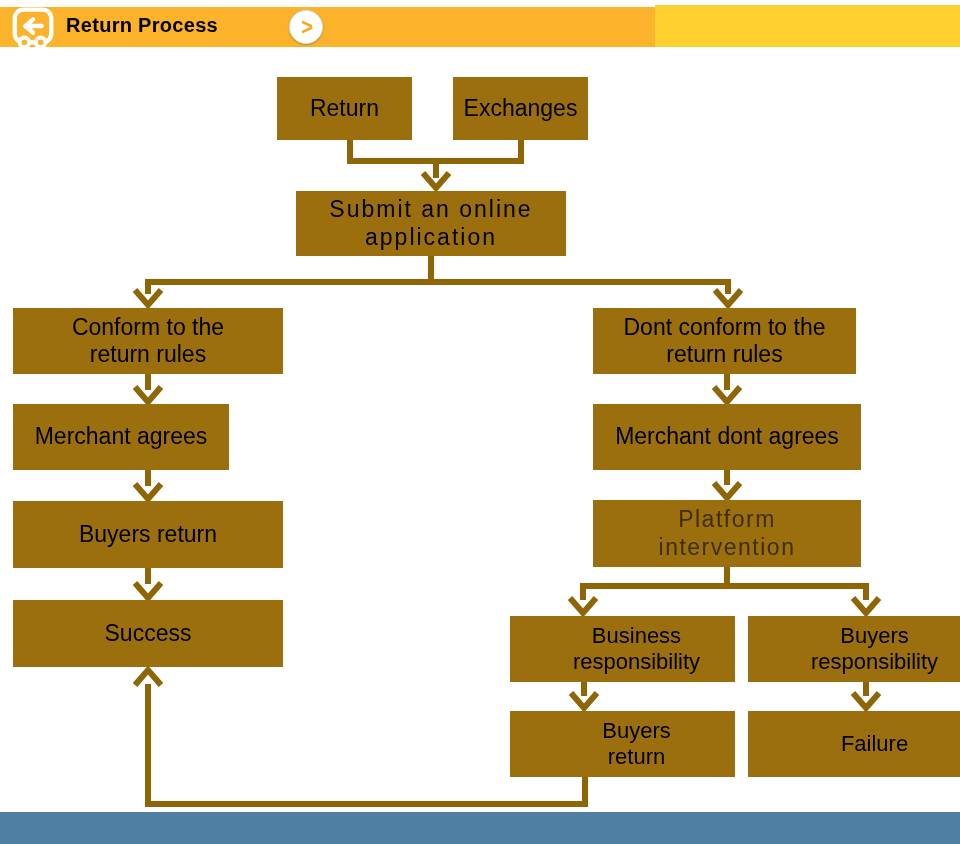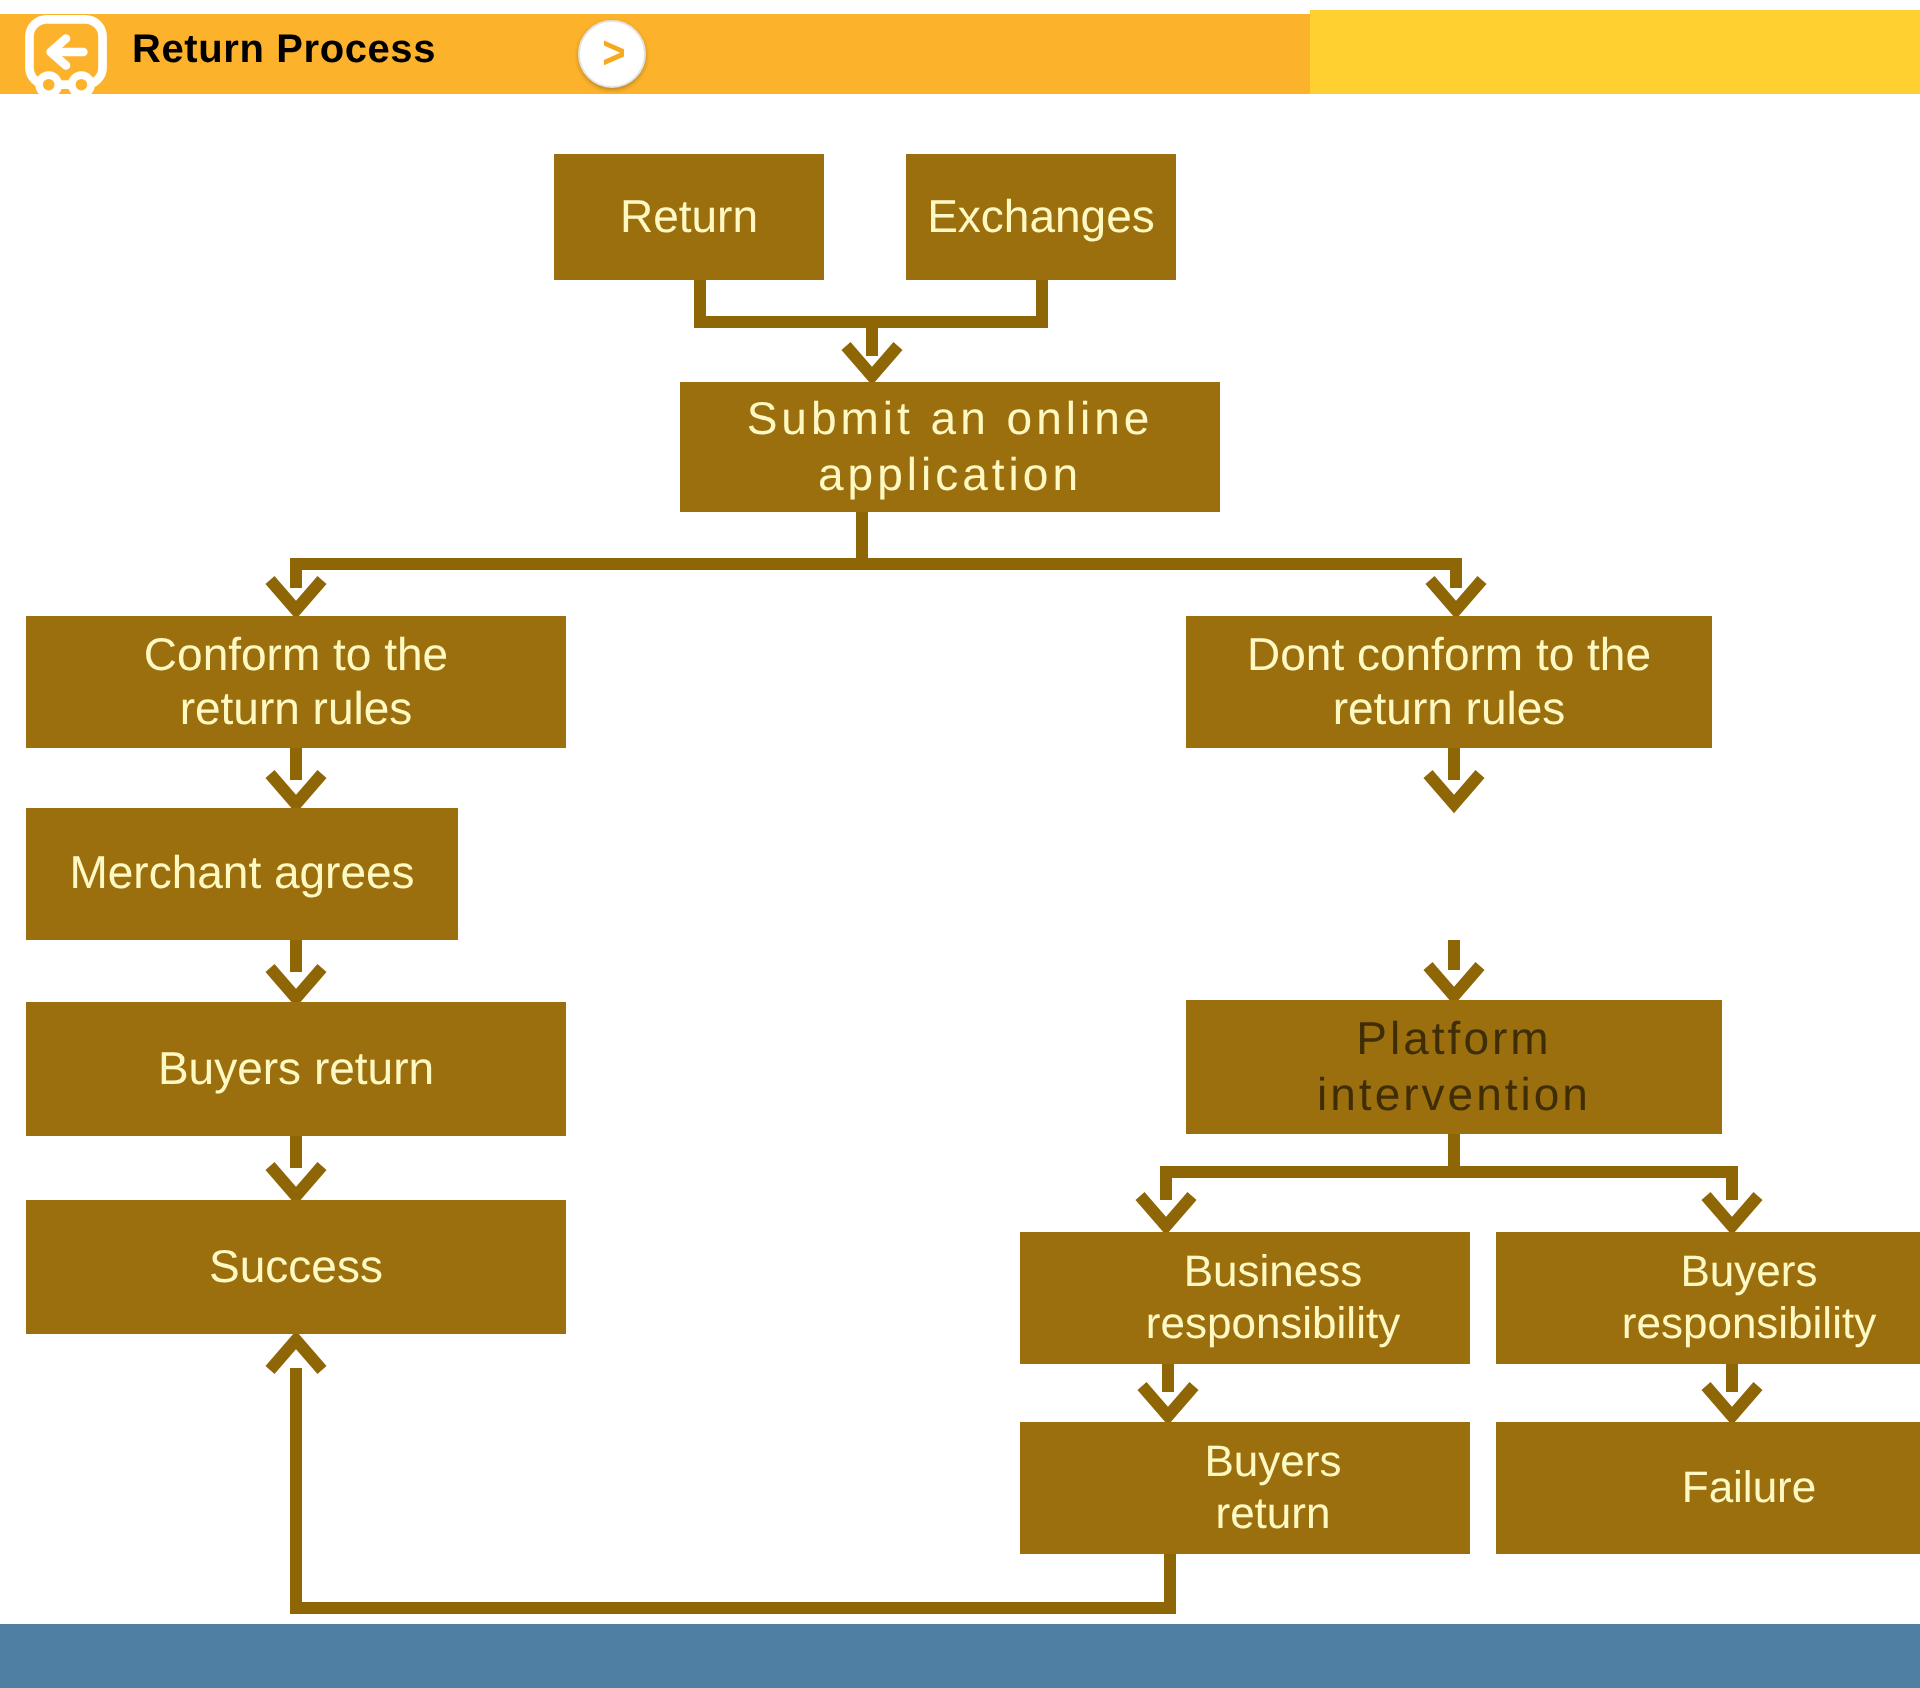--- a/index.html
+++ b/index.html
@@ -12,25 +12,25 @@
   .hdr-icon{position:absolute;left:8px;top:1px;width:50px;height:50px;}
   .hdr-title{position:absolute;left:66px;top:14px;font-size:20px;font-weight:bold;
              color:#000000;letter-spacing:.3px;}
   .hdr-circle{position:absolute;left:289px;top:10px;width:32px;height:32px;border-radius:50%;
               background:#fff;border:1px solid #e3e3e3;box-shadow:0 1px 2px rgba(0,0,0,.25);
               display:flex;align-items:center;justify-content:center;cursor:pointer;}
   .hdr-circle span{color:#F7A81C;font-size:20px;font-weight:bold;line-height:1;
                    transform:translateX(1px) scaleY(1.15);}
 
   
-  .node{position:absolute;background:#9C6F0E;color:#fef9c3;display:flex;align-items:center;
+  .node{position:absolute;background:#9C6F0E;color:#000000;display:flex;align-items:center;
         justify-content:center;text-align:center;white-space:pre-line;font-size:23px;
         line-height:1.18;}
   .node.small{font-size:22px;padding-left:28px;}
-  .node.spaced{letter-spacing:2px;margin-left:44px;}
+  .node.spaced{letter-spacing:2px;}
   .node.darktext{color:#3F2E05;letter-spacing:1.5px;}
 
   
   .connectors{position:absolute;left:0;top:0;width:960px;height:844px;pointer-events:none;}
 
   
   .footer-bar{position:absolute;left:0;top:812px;width:960px;height:32px;background:#4F7FA3;}
 </style>
 </head>
 <body>
@@ -105,20 +105,21 @@
 
   <div class="node" style="left:13px;top:404px;width:216px;height:66px">Merchant agrees</div>
 
   <div class="node" style="left:13px;top:501px;width:270px;height:67px">Buyers return</div>
 
   <div class="node" style="left:13px;top:600px;width:270px;height:67px">Success</div>
 
   <div class="node" style="left:593px;top:308px;width:263px;height:66px">Dont conform to the
 return rules</div>
 
+  <div class="node" style="left:593px;top:404px;width:268px;height:66px">Merchant dont agrees</div>
 
   <div class="node darktext" style="left:593px;top:500px;width:268px;height:67px">Platform
 intervention</div>
 
   <div class="node small" style="left:510px;top:616px;width:197px;height:66px">Business
 responsibility</div>
 
   <div class="node small" style="left:748px;top:616px;width:197px;height:66px">Buyers
 responsibility</div>
 

